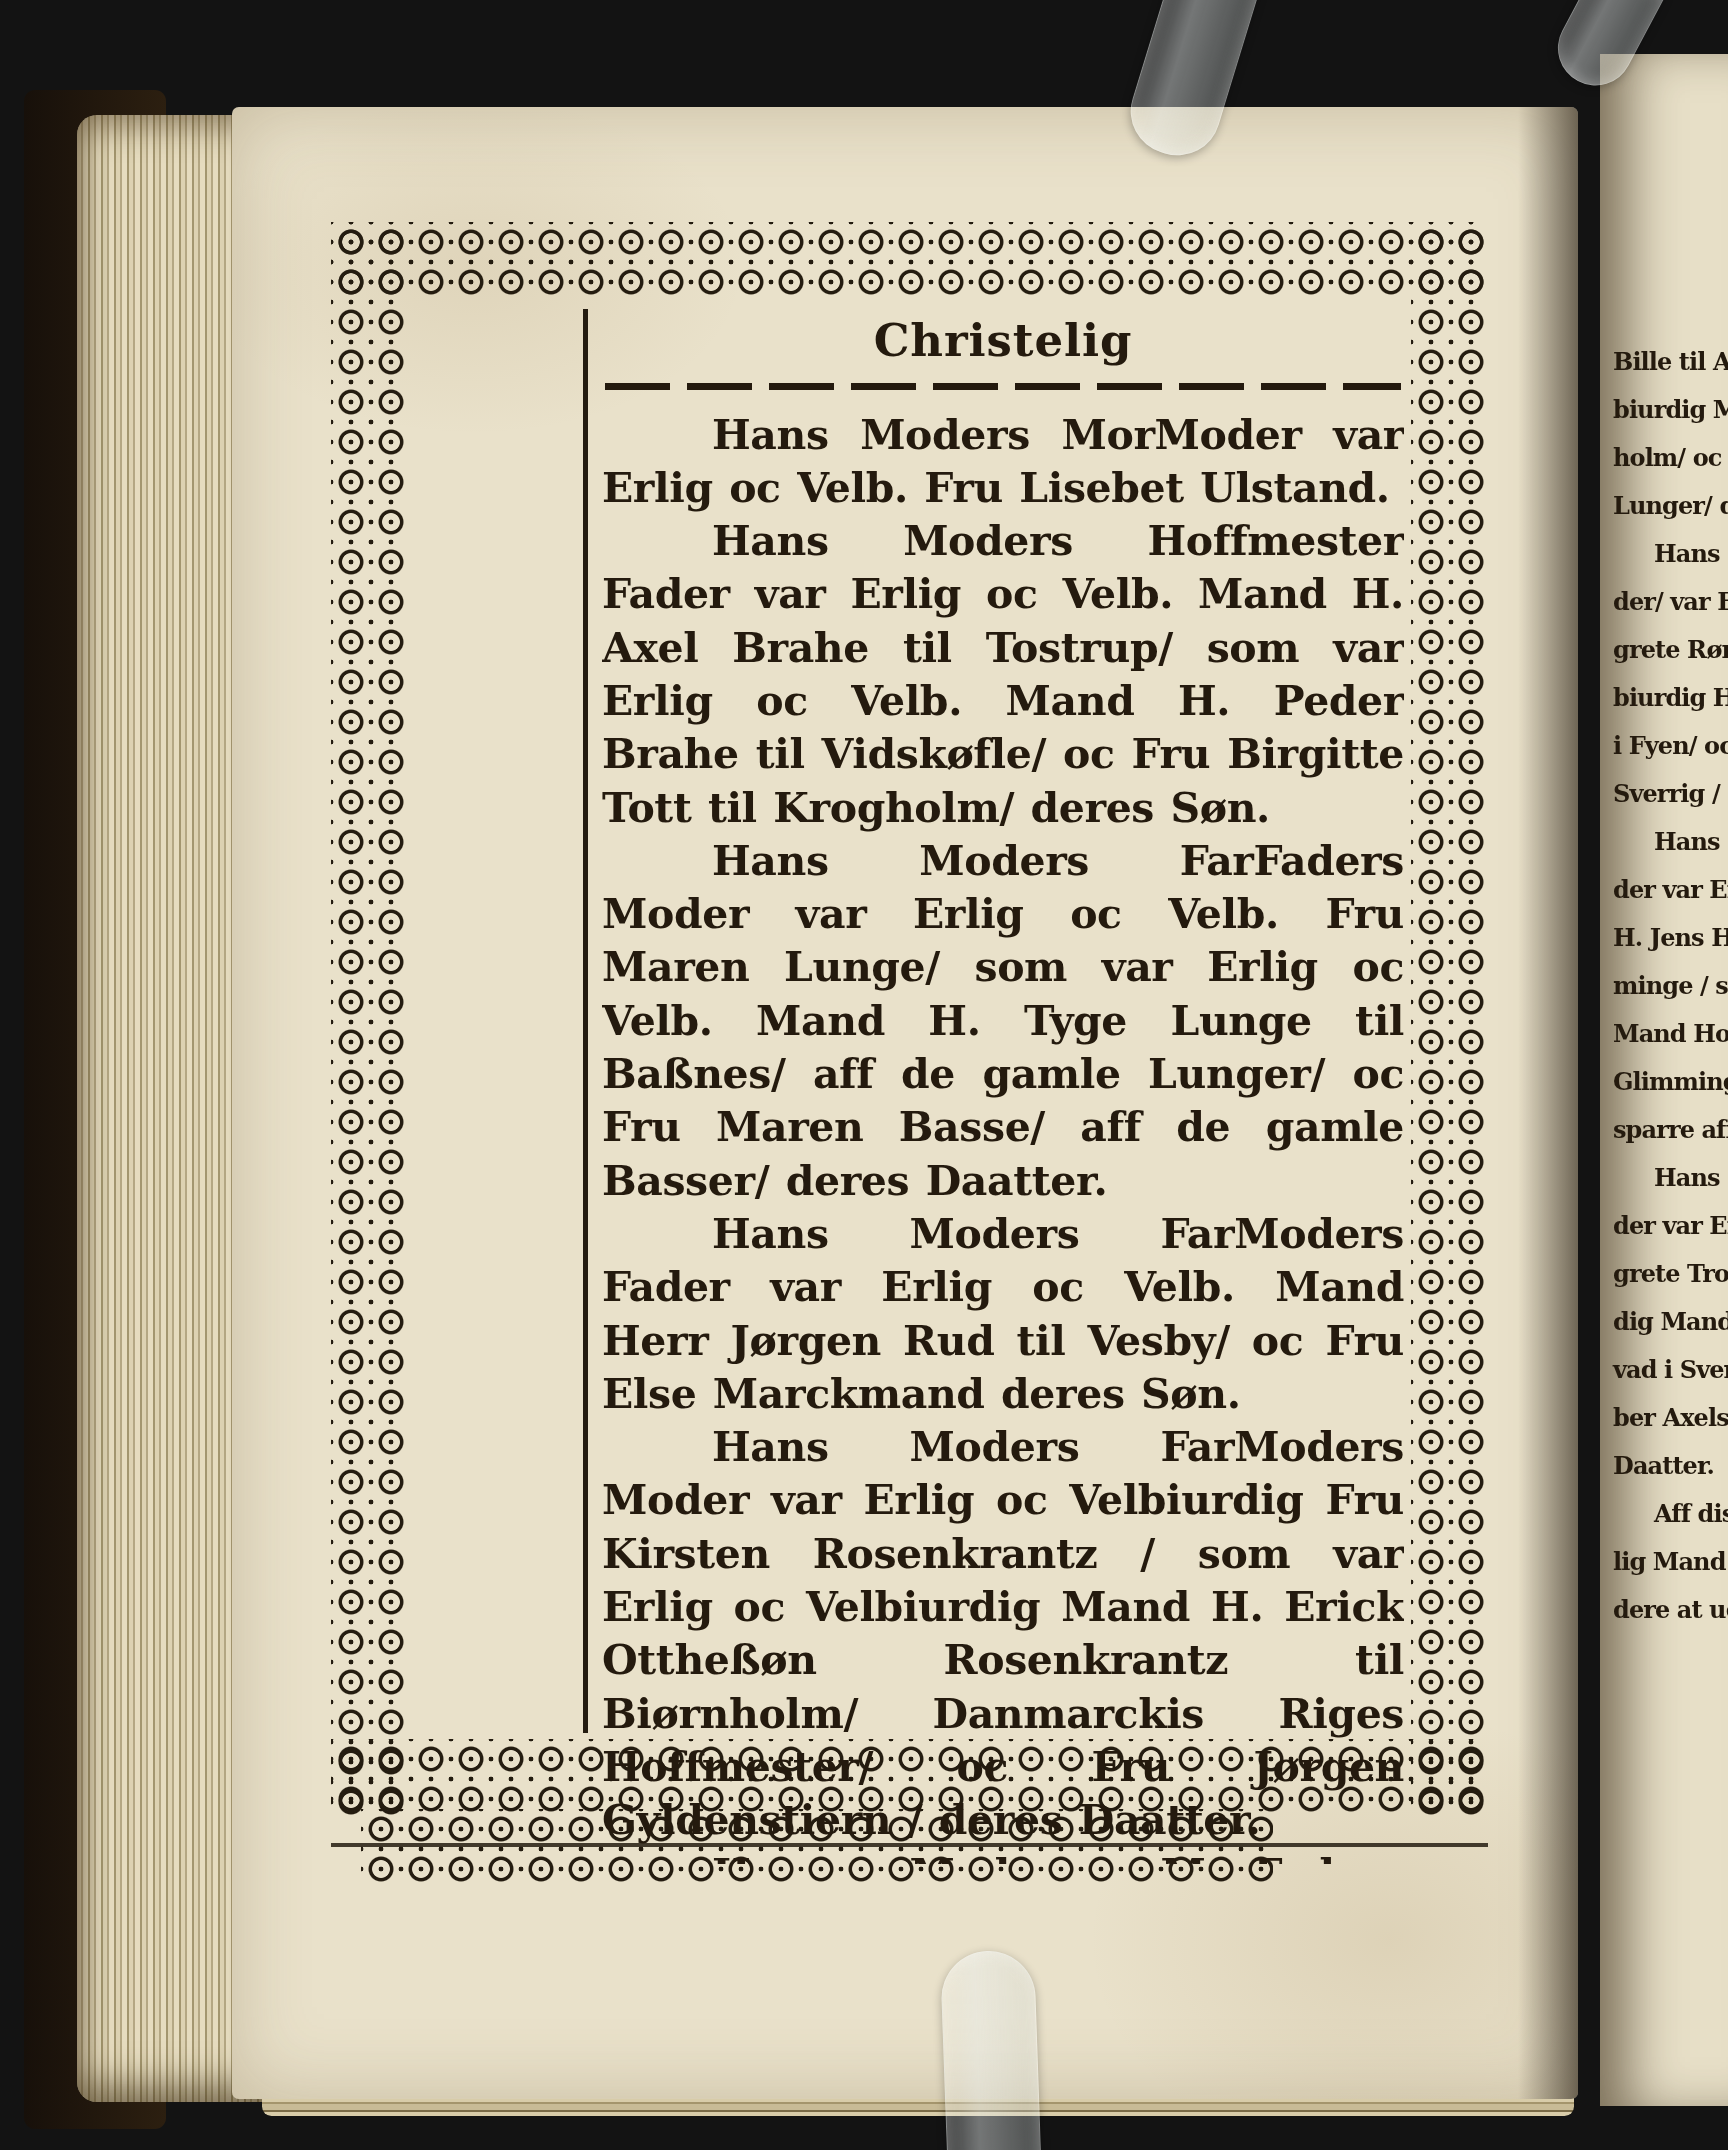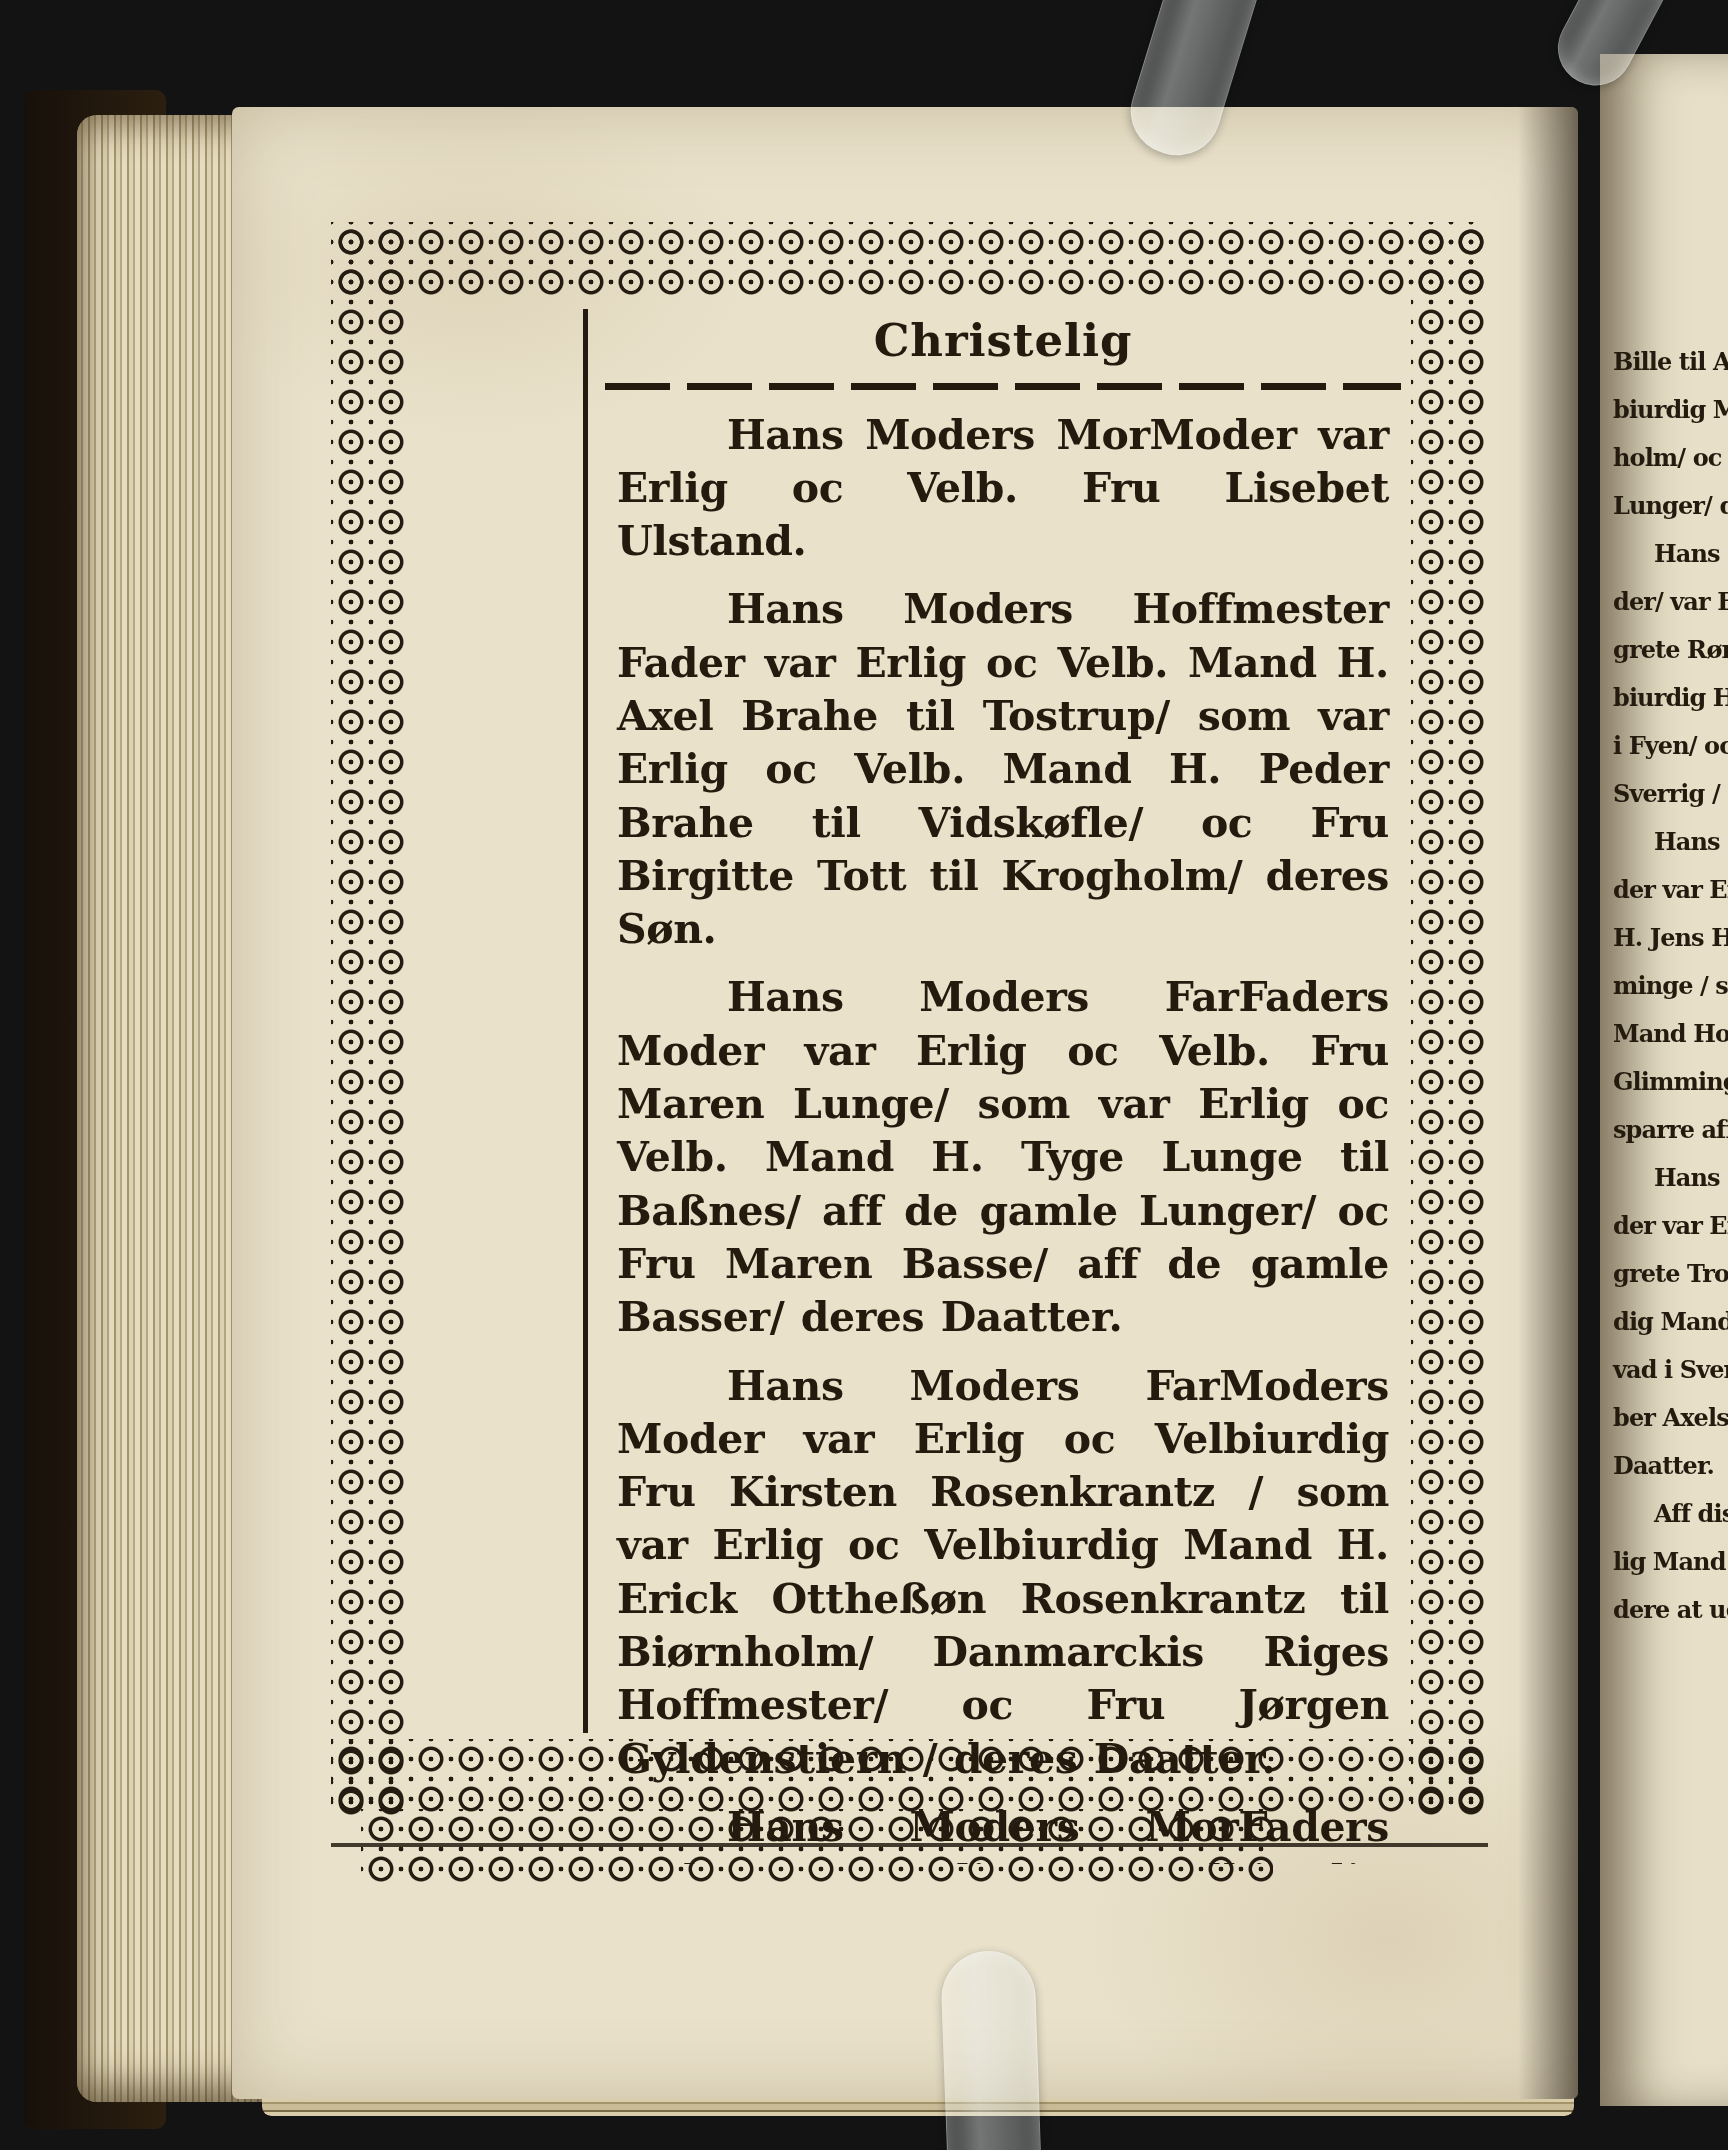--- a/index.html
+++ b/index.html
@@ -58,21 +58,21 @@
   }
   .header {
     font-size:45px; font-weight:bold; text-align:center; margin:16px;
     letter-spacing:0.9px;
   }
   .dash-rule {
     height:6.5px; margin:13px 3.4px 19px;
     background:repeating-linear-gradient(90deg,#241a0e 0 65px, transparent 65px 82px);
   }
   .textcol p {
-    font-size:41px; line-height:1.3; font-weight:bold; margin:15px;
+    font-size:41px; line-height:1.3; font-weight:bold; margin:0;
     text-align:justify; text-indent:110px; letter-spacing:-0.4px; word-spacing:2.6px;
   }
   
   .bottom-edges {
     position:absolute; left:262px; top:2097px; width:1312px; height:19px; z-index:1;
     background:repeating-linear-gradient(180deg,#d8cca9 0 5.2px,#a4956c 5.2px 6.9px,#c8bb96 6.9px 13px,#7a6b47 13px 14.6px);
     border-radius:0 0 9.5px 9.5px;
   }
   
   .page-right {
@@ -114,20 +114,21 @@
     <div class="orn orn-row2"></div>
     <div class="orn-rule"></div>
     <div class="col-rule"></div>
 
     <div class="textcol">
       <h1 class="header">Christelig</h1>
       <div class="dash-rule"></div>
       <p>Hans Moders MorModer var Erlig oc Velb. Fru Lisebet Ulstand.</p>
       <p>Hans Moders Hoffmester Fader var Erlig oc Velb. Mand H. Axel Brahe til Tostrup/ som var Erlig oc Velb. Mand H. Peder Brahe til Vidskøfle/ oc Fru Birgitte Tott til Krogholm/ deres Søn.</p>
       <p>Hans Moders FarFaders Moder var Erlig oc Velb. Fru Maren Lunge/ som var Erlig oc Velb. Mand H. Tyge Lunge til Baßnes/ aff de gamle Lunger/ oc Fru Maren Basse/ aff de gamle Basser/ deres Daatter.</p>
+      <p>Hans Moders FarModers Fader var Erlig oc Velb. Mand Herr Jørgen Rud til Vesby/ oc Fru Else Marckmand deres Søn.</p>
       <p>Hans Moders FarModers Moder var Erlig oc Velbiurdig Fru Kirsten Rosenkrantz / som var Erlig oc Velbiurdig Mand H. Erick Ottheßøn Rosenkrantz til Biørnholm/ Danmarckis Riges Hoffmester/ oc Fru Jørgen Gyldenstiern / deres Daatter.</p>
       <p>Hans Moders MorFaders Fader var Erlig oc Velbiurdig Mand H. Steen</p>
 
     </div>
   </div>
 
   <div class="page-right">
     <div class="rp-col">
       <div class="rp-line">Bille til Allinge</div>
       <div class="rp-line">biurdig Mand R</div>

